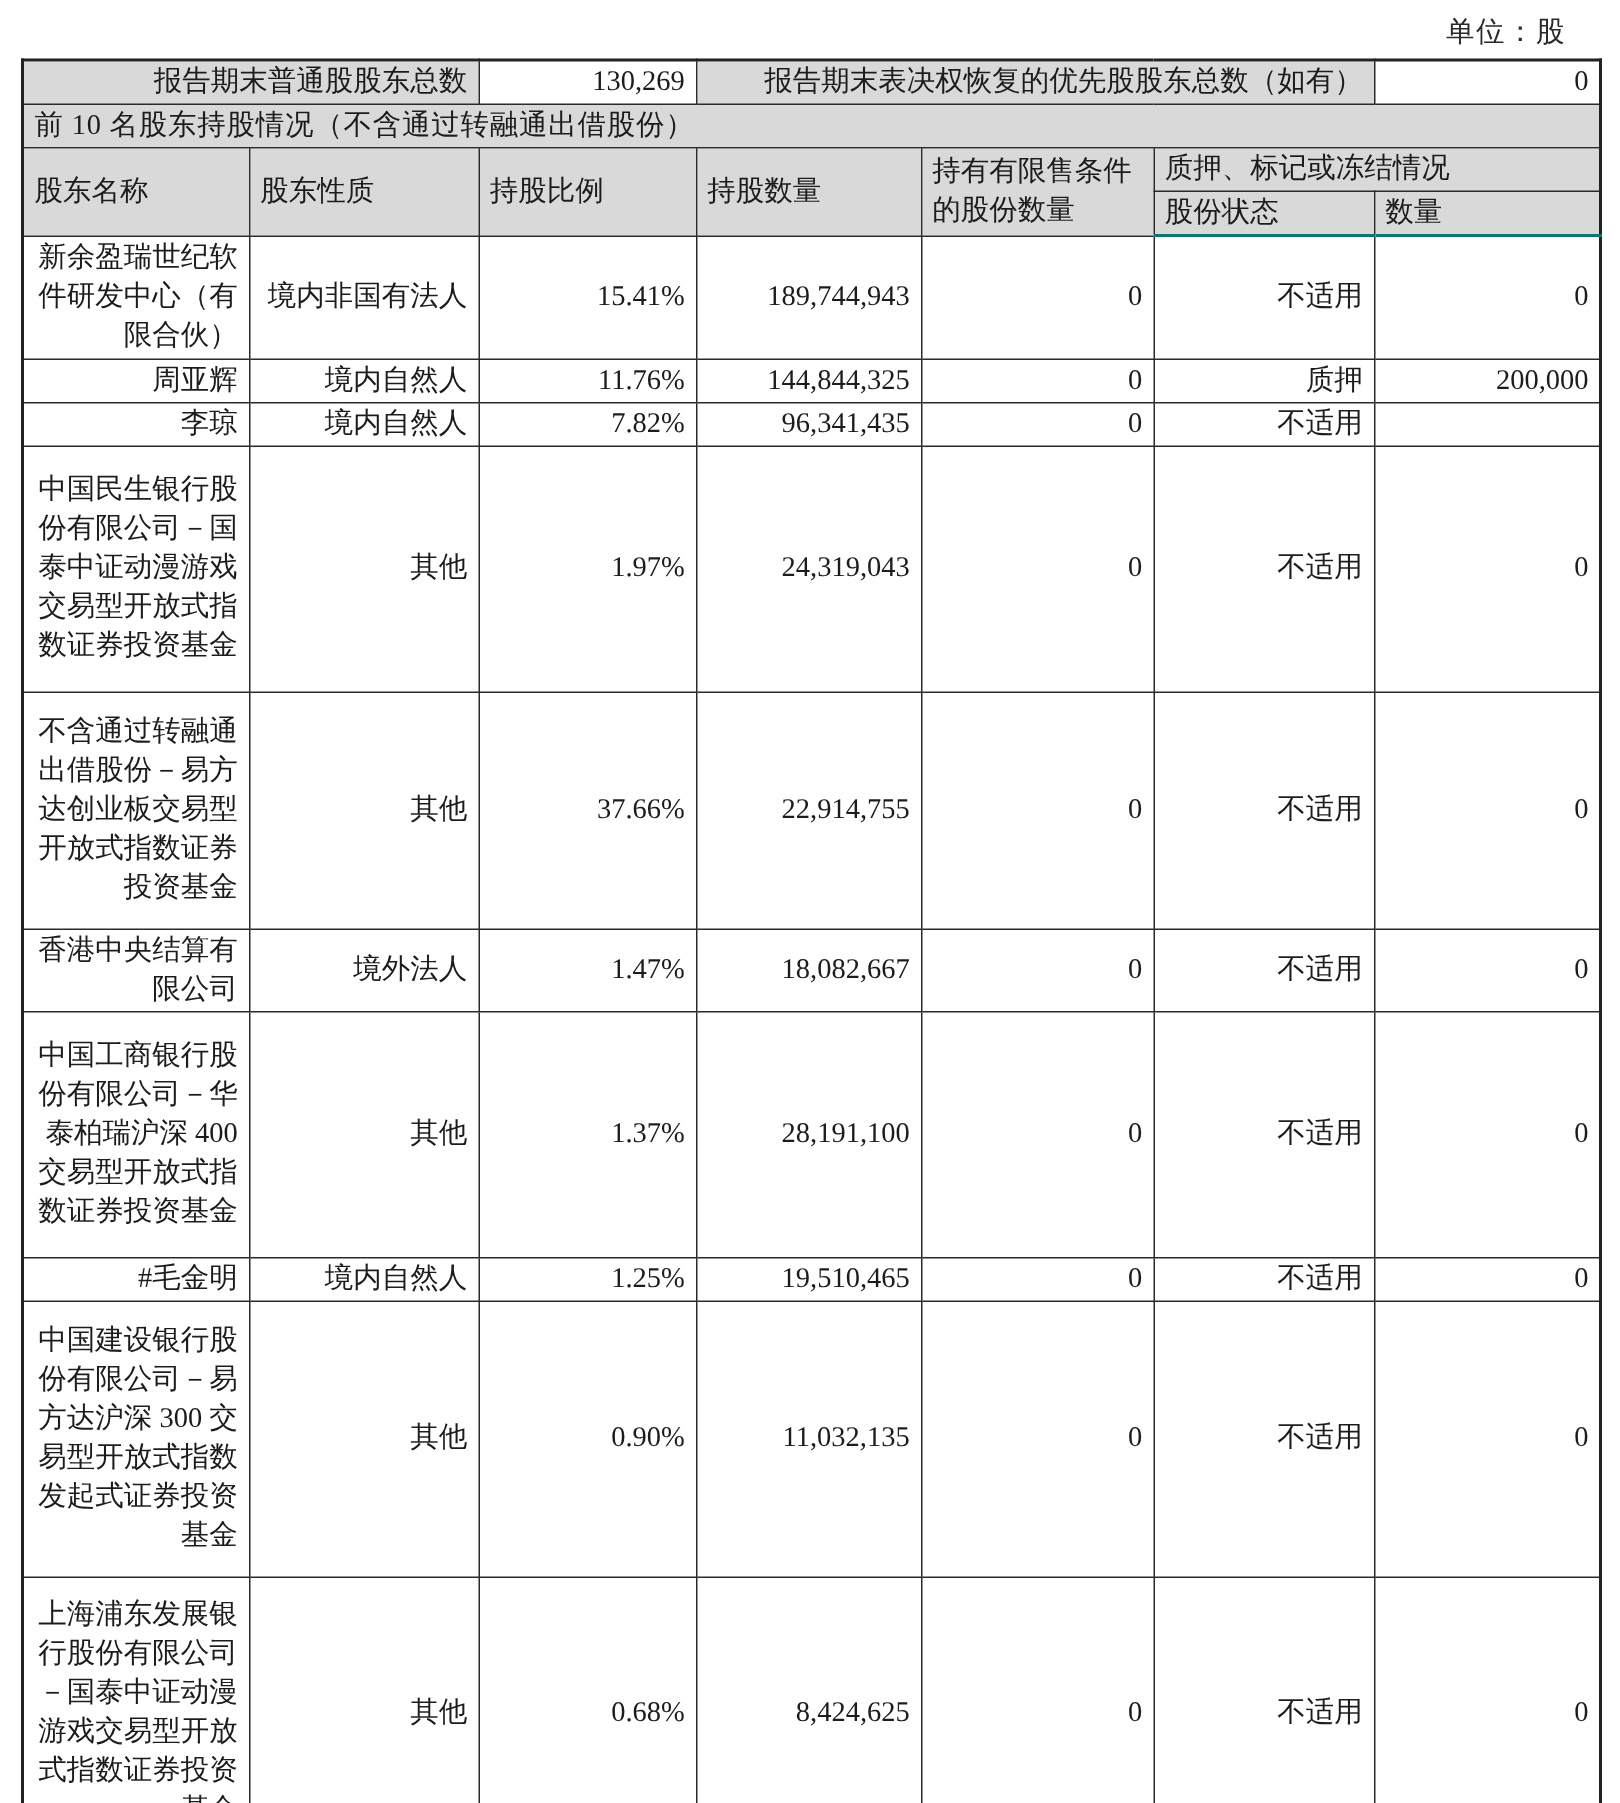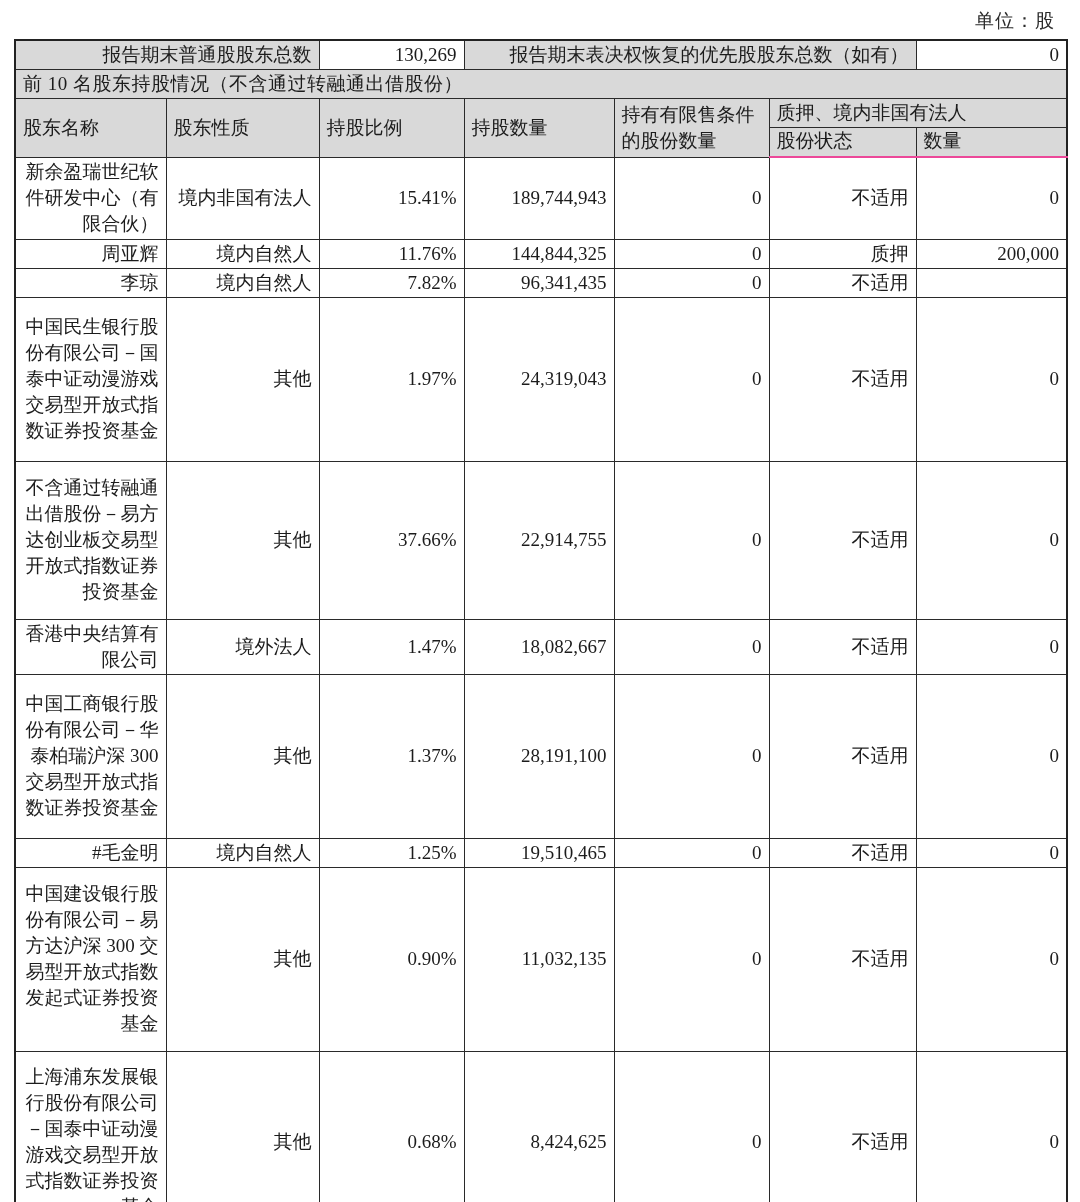--- a/index.html
+++ b/index.html
@@ -2,40 +2,40 @@
 <html><head>
 <meta charset="utf-8">
 <style>
   html,body{margin:0;padding:0;}
   body{
     width:1080px;height:1202px;background:#ffffff;
     font-family:"Liberation Serif","DejaVu Serif",serif;
     color:#1c1c1c;position:relative;overflow:hidden;
   }
   .unit-label{
-    position:absolute;top:8px;right:25px;
+    position:absolute;top:8px;right:36px;
     font-size:19px;letter-spacing:1px;color:#2a2a2a;
   }
   table.sh-table{
     position:absolute;top:39px;left:14px;width:1052px;
     border-collapse:collapse;table-layout:fixed;
     font-size:19px;color:#1c1c1c;
   }
   .sh-table td,.sh-table th{
     border:1px solid #2a2a2a;
     padding:1px 7px;
     vertical-align:middle;
     overflow:hidden;
     line-height:26px;
     font-weight:normal;
     word-break:break-all;
   }
   
   table.sh-table{border:2px solid #222;}
-  tr.hdr-b th{border-bottom:2px solid #ec4899;font-family:Liberation Mono, monospace;}
+  tr.hdr-b th{border-bottom:2px solid #0f766e;}
   .gray{background:#d9d9d9;}
   .white{background:#ffffff;}
   .center{text-align:left;}
   .left{text-align:right;}
   .num{text-align:right;font-variant-numeric:tabular-nums;}
   .name-cell{line-height:26px;}
   .section-row td{letter-spacing:0.5px;}
 </style>
 </head>
 <body>
@@ -64,21 +64,21 @@
   <tr style="height:28px" class="section-row">
     <td colspan="7" class="gray center">前 10 名股东持股情况（不含通过转融通出借股份）</td>
   </tr>
 
   <tr style="height:26px">
     <th rowspan="2" class="gray center">股东名称</th>
     <th rowspan="2" class="gray center">股东性质</th>
     <th rowspan="2" class="gray center">持股比例</th>
     <th rowspan="2" class="gray center">持股数量</th>
     <th rowspan="2" class="gray center">持有有限售条件的股份数量</th>
-    <th colspan="2" class="gray center">质押、境内非国有法人</th>
+    <th colspan="2" class="gray center">质押、标记或冻结情况</th>
   </tr>
   <tr style="height:26px" class="hdr-b">
     <th class="gray center">股份状态</th>
     <th class="gray center">数量</th>
   </tr>
 
   <tr style="height:82px">
     <td class="left name-cell">新余盈瑞世纪软件研发中心（有限合伙）</td>
     <td class="left">境内非国有法人</td>
     <td class="num">15.41%</td>
@@ -126,21 +126,21 @@
   <tr style="height:48px">
     <td class="left name-cell">香港中央结算有限公司</td>
     <td class="left">境外法人</td>
     <td class="num">1.47%</td>
     <td class="num">18,082,667</td>
     <td class="num">0</td>
     <td class="left">不适用</td>
     <td class="num">0</td>
   </tr>
   <tr style="height:164px">
-    <td class="left name-cell">中国工商银行股份有限公司－华泰柏瑞沪深 300 交易型开放式指数证券投资基金</td>
+    <td class="left name-cell">中国工商银行股份有限公司－华泰柏瑞沪深 400 交易型开放式指数证券投资基金</td>
     <td class="left">其他</td>
     <td class="num">1.37%</td>
     <td class="num">28,191,100</td>
     <td class="num">0</td>
     <td class="left">不适用</td>
     <td class="num">0</td>
   </tr>
   <tr style="height:24px">
     <td class="left name-cell">#毛金明</td>
     <td class="left">境内自然人</td>

